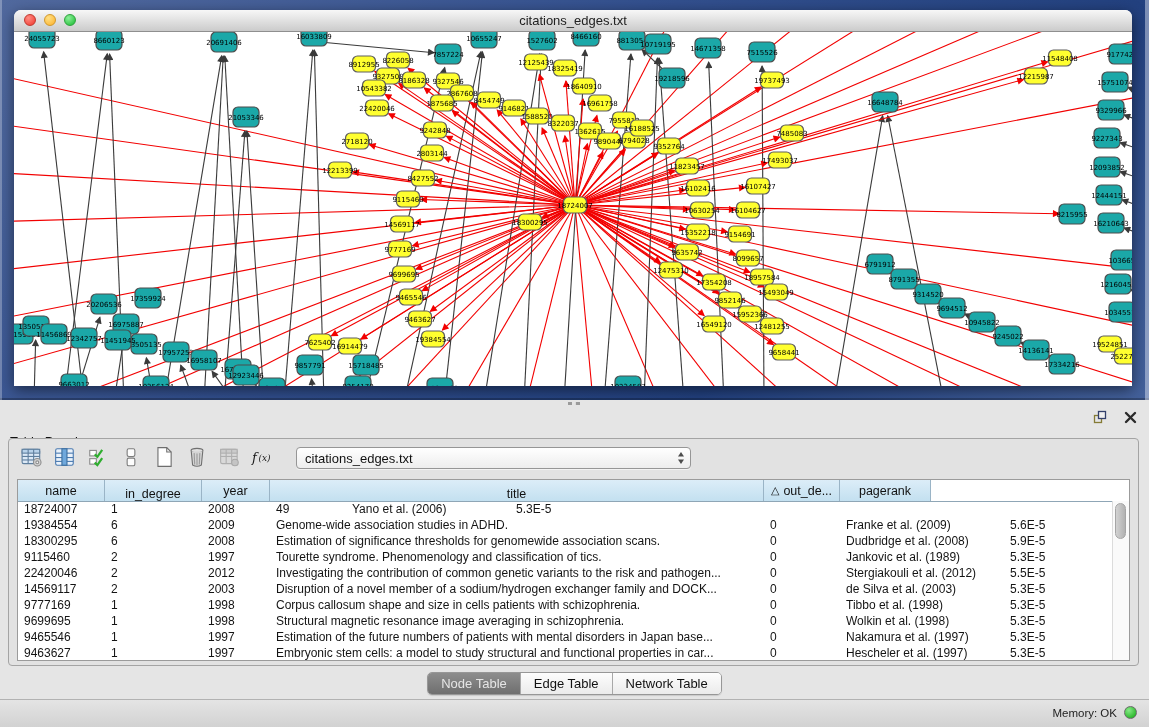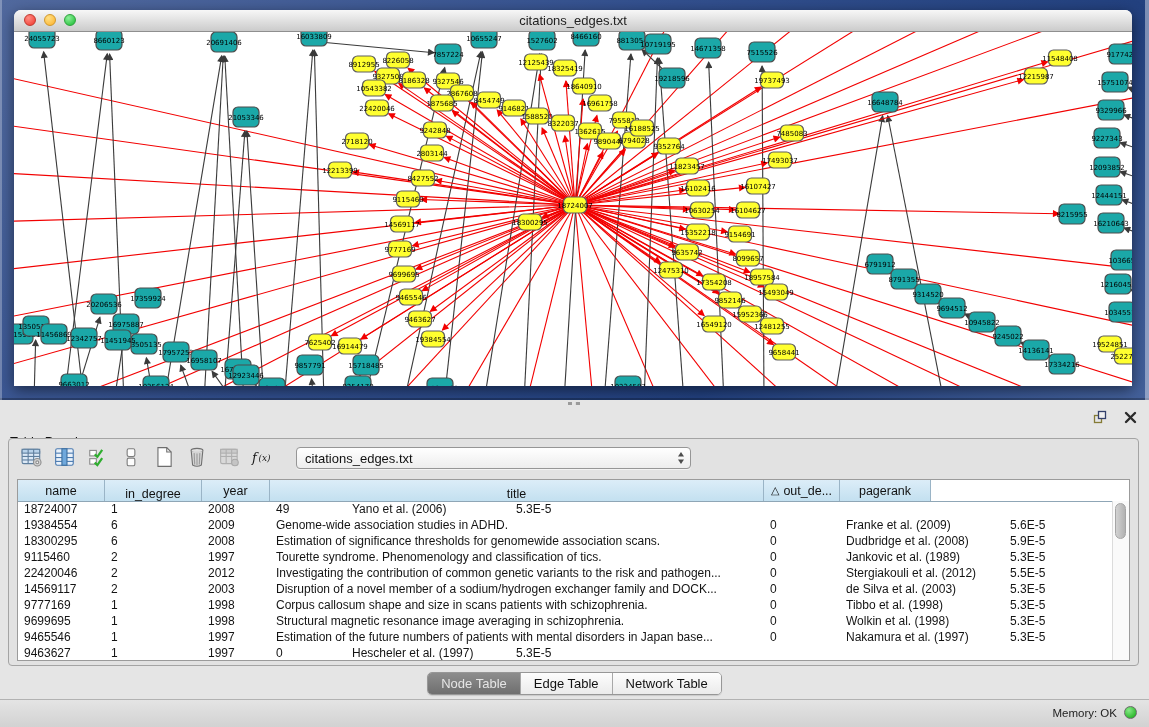--- a/index.html
+++ b/index.html
@@ -904,21 +904,21 @@
               <div class="cell" style="flex: 0 0 68px;">2003</div>
               <div class="cell" style="flex: 0 0 494px;">Disruption of a novel member of a sodium/hydrogen exchanger family and DOCK...</div>
               <div class="cell" style="flex: 0 0 76px;">0</div>
               <div class="cell" style="flex: 0 0 164px;">de Silva et al. (2003)</div>
               <div class="cell" style="flex: 0 0 91px;">5.3E-5</div>
             </div>
             <div class="trow">
               <div class="cell" style="flex: 0 0 87px;">9777169</div>
               <div class="cell" style="flex: 0 0 97px;">1</div>
               <div class="cell" style="flex: 0 0 68px;">1998</div>
-              <div class="cell" style="flex: 0 0 494px;">Corpus callosum shape and size in scans patients with schizophrenia.</div>
+              <div class="cell" style="flex: 0 0 494px;">Corpus callosum shape and size in cells patients with schizophrenia.</div>
               <div class="cell" style="flex: 0 0 76px;">0</div>
               <div class="cell" style="flex: 0 0 164px;">Tibbo et al. (1998)</div>
               <div class="cell" style="flex: 0 0 91px;">5.3E-5</div>
             </div>
             <div class="trow">
               <div class="cell" style="flex: 0 0 87px;">9699695</div>
               <div class="cell" style="flex: 0 0 97px;">1</div>
               <div class="cell" style="flex: 0 0 68px;">1998</div>
               <div class="cell" style="flex: 0 0 494px;">Structural magnetic resonance image averaging in schizophrenia.</div>
               <div class="cell" style="flex: 0 0 76px;">0</div>
@@ -931,20 +931,21 @@
               <div class="cell" style="flex: 0 0 68px;">1997</div>
               <div class="cell" style="flex: 0 0 494px;">Estimation of the future numbers of patients with mental disorders in Japan base...</div>
               <div class="cell" style="flex: 0 0 76px;">0</div>
               <div class="cell" style="flex: 0 0 164px;">Nakamura et al. (1997)</div>
               <div class="cell" style="flex: 0 0 91px;">5.3E-5</div>
             </div>
             <div class="trow">
               <div class="cell" style="flex: 0 0 87px;">9463627</div>
               <div class="cell" style="flex: 0 0 97px;">1</div>
               <div class="cell" style="flex: 0 0 68px;">1997</div>
+              <div class="cell" style="flex: 0 0 494px;">Embryonic stem cells: a model to study structural and functional properties in car...</div>
               <div class="cell" style="flex: 0 0 76px;">0</div>
               <div class="cell" style="flex: 0 0 164px;">Hescheler et al. (1997)</div>
               <div class="cell" style="flex: 0 0 91px;">5.3E-5</div>
             </div>
           </div>
         <div class="vscroll">
           <div class="thumb"></div>
         </div>
       </div>
     </div>

